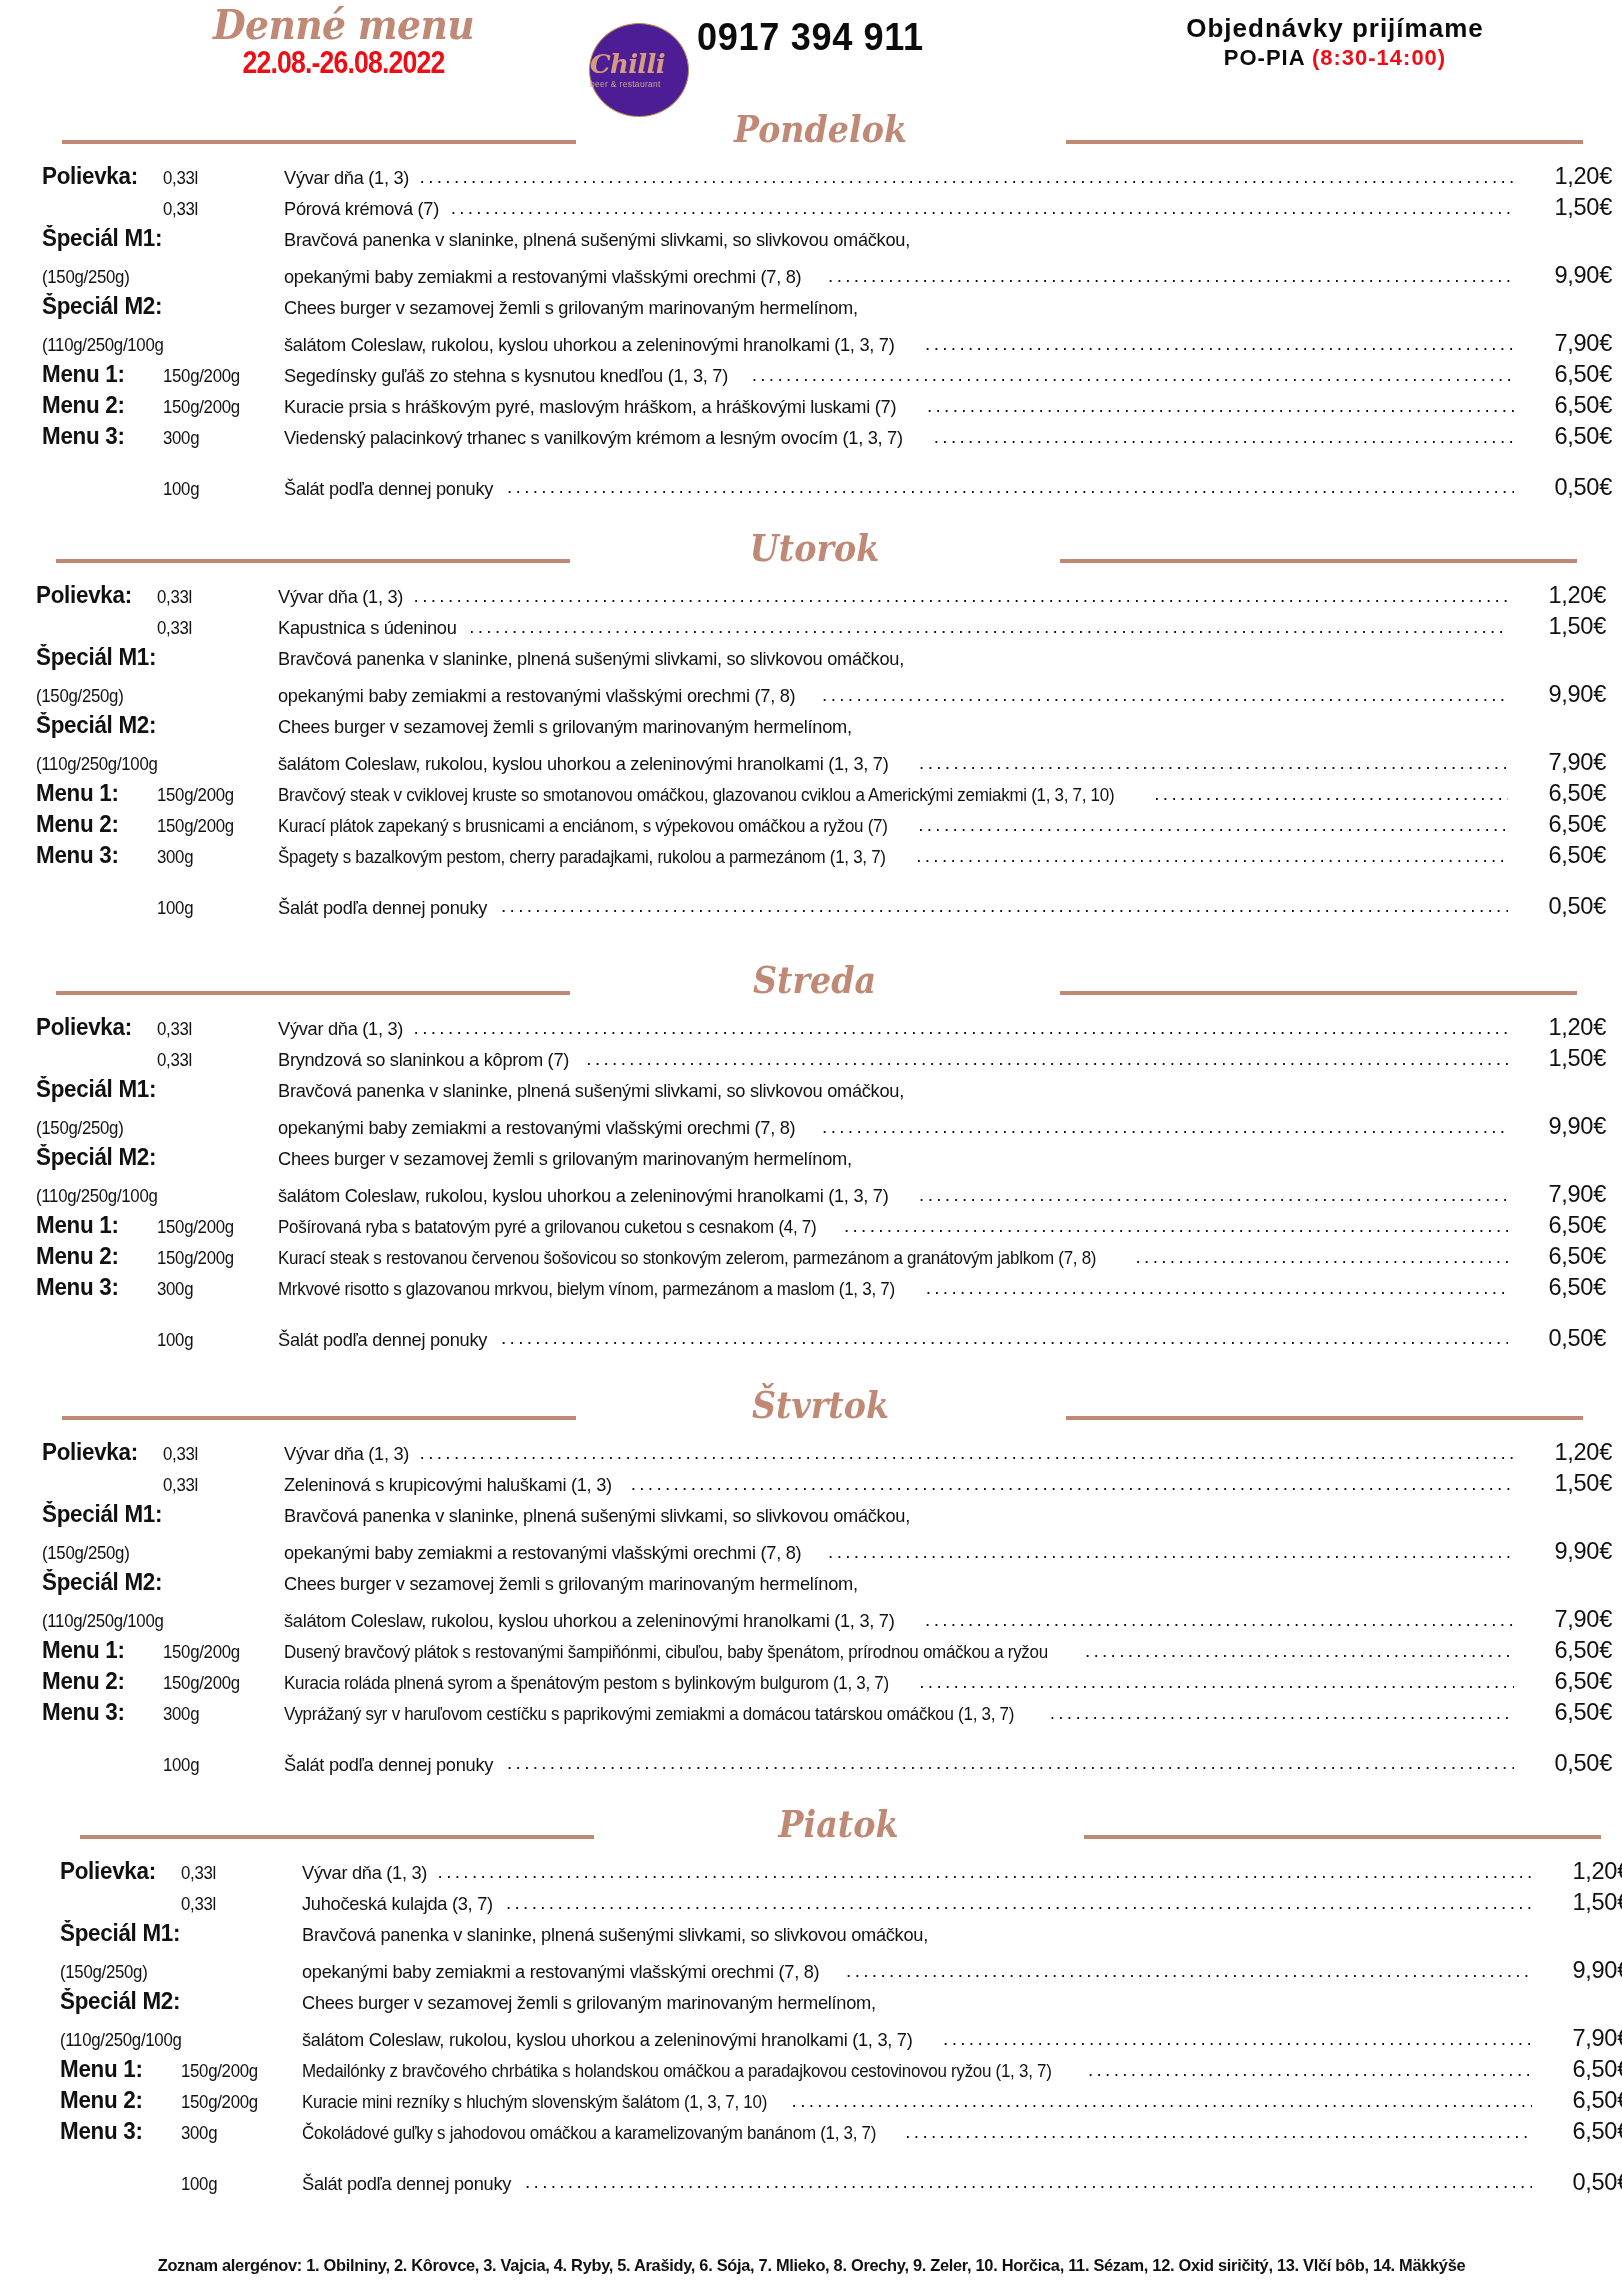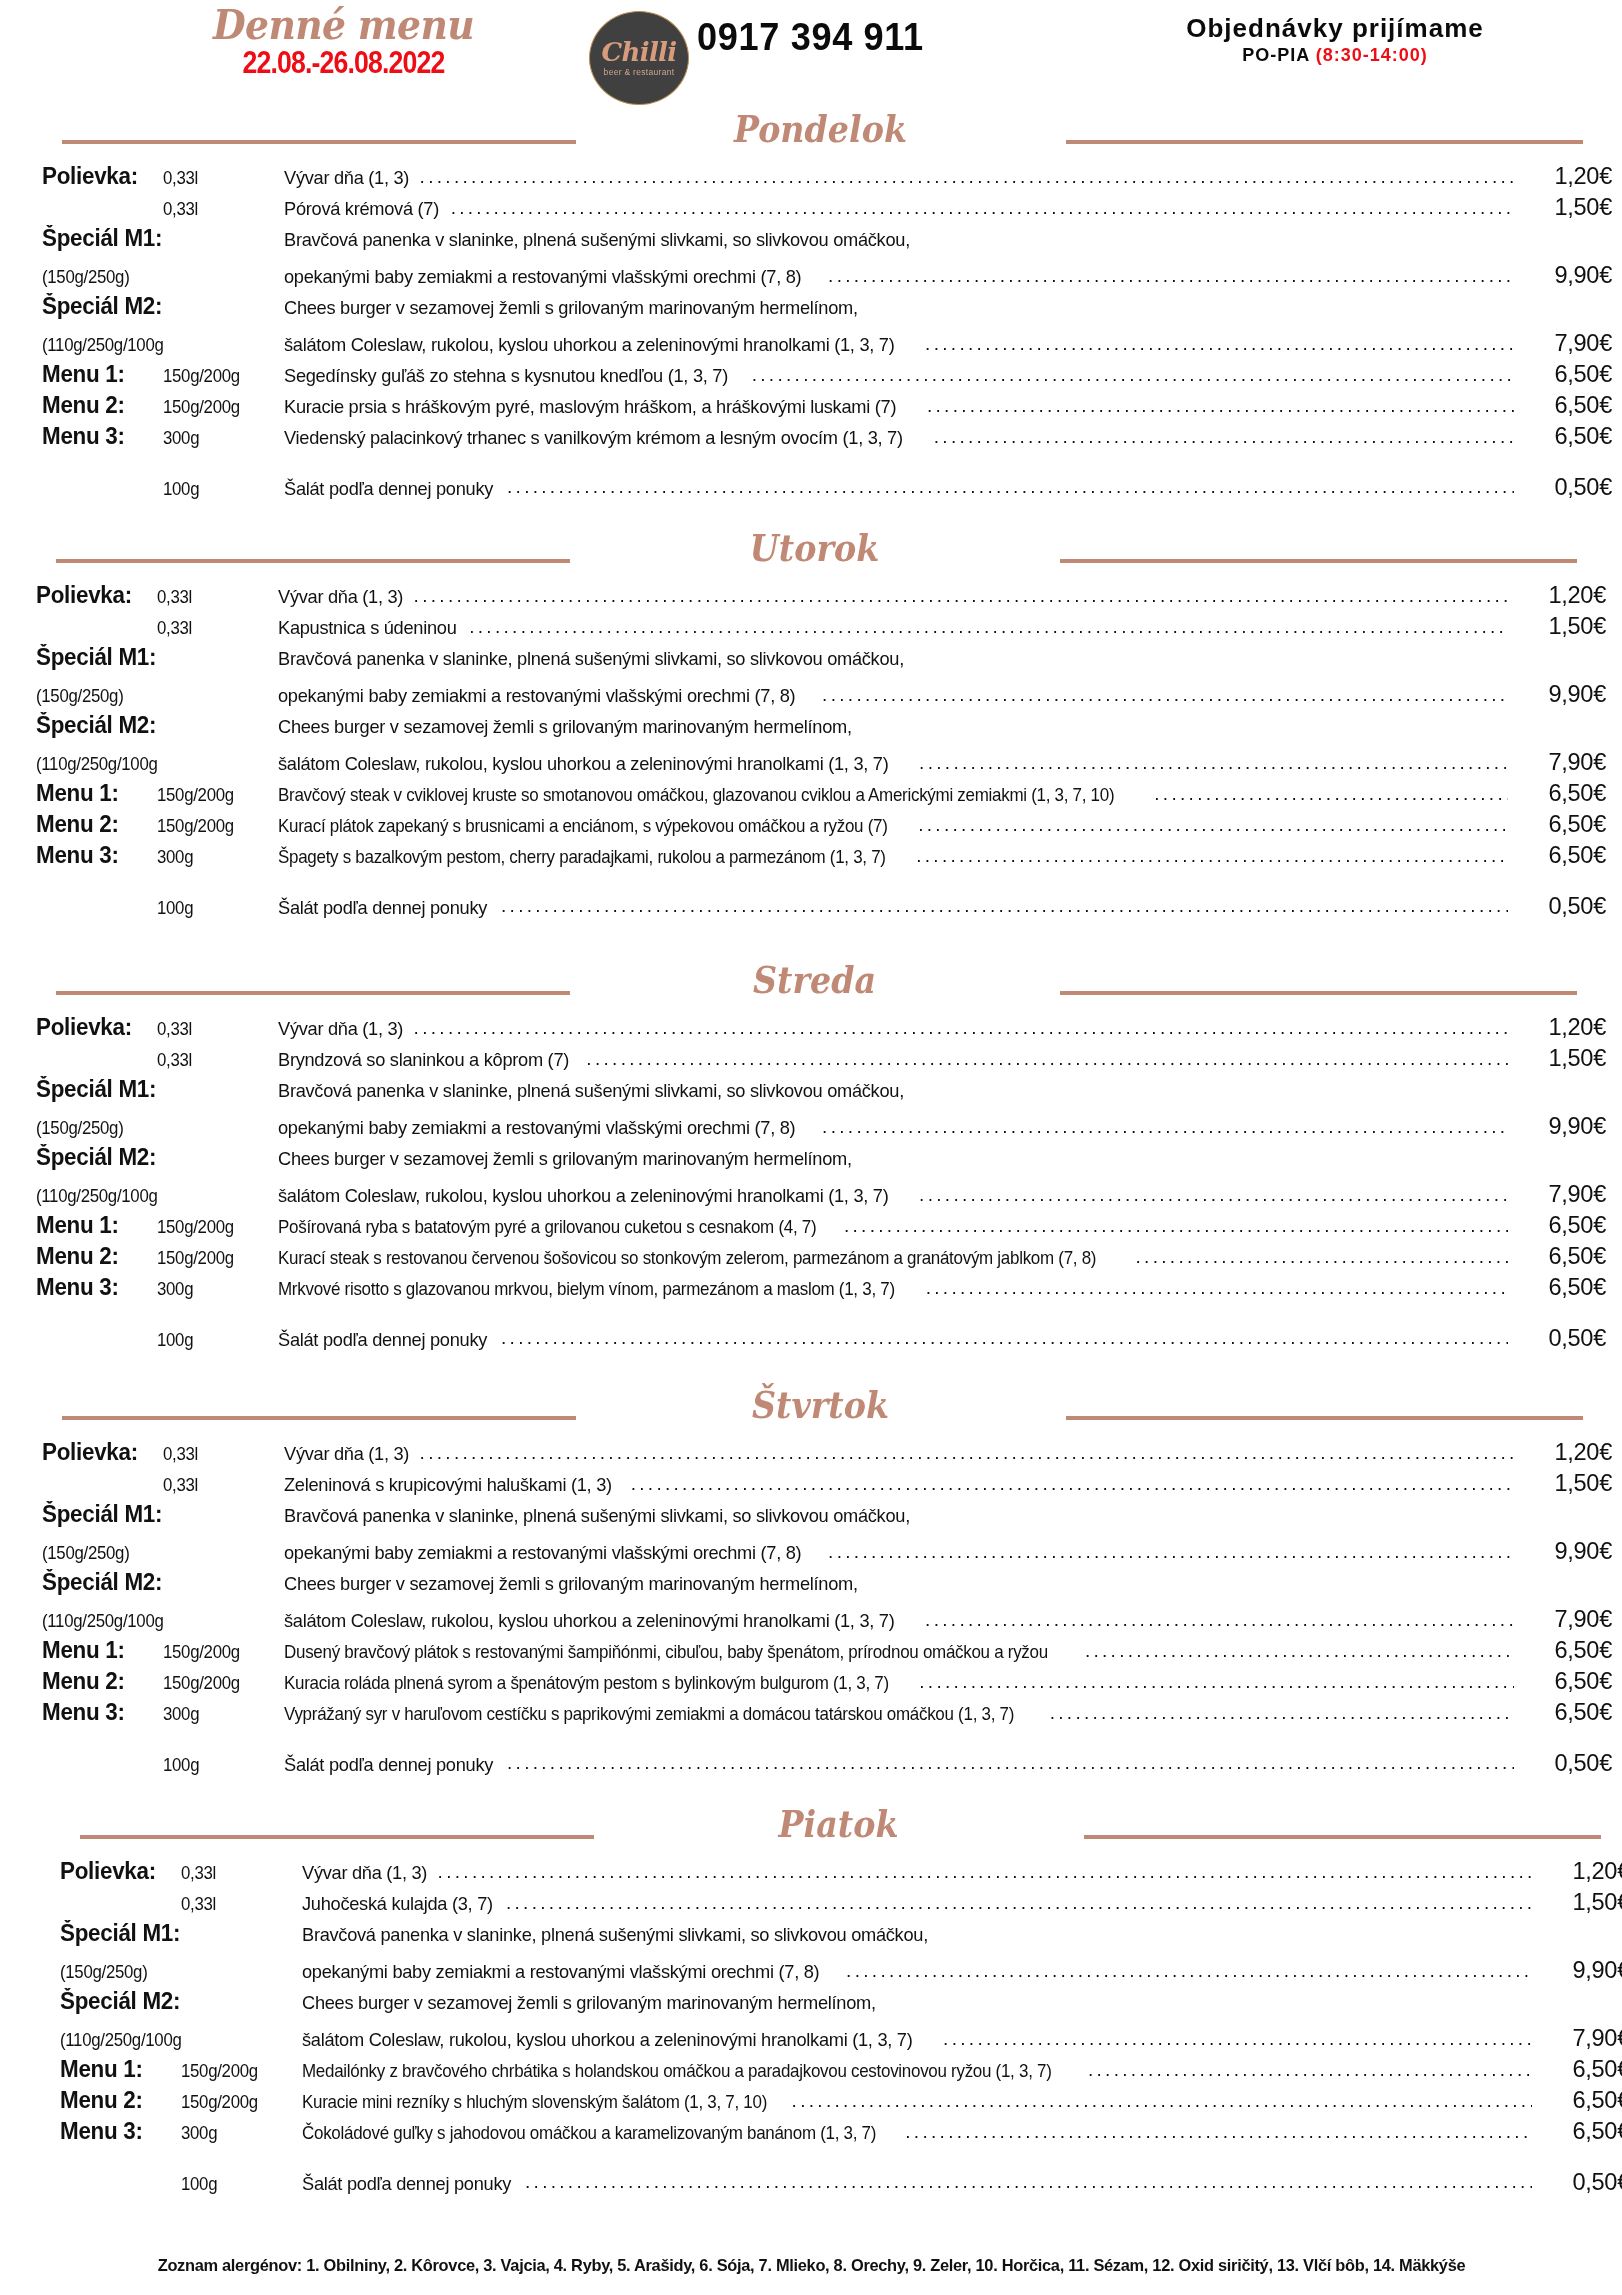--- a/index.html
+++ b/index.html
@@ -44,29 +44,28 @@
     line-height: 1.05;
     color: #ee0d15;
     letter-spacing: -1px;
     transform: scaleX(0.86);
     margin-top: 1.3px;
   }
 
   .logo {
     position: absolute;
     left: 589px;
-    top: 11px;
+    top: 23px;
     width: 98px;
     height: 92px;
     border-radius: 50%;
-    background: #404040;
+    background: #4c1d95;
     border: 1.3px solid #b98f52;
     display: flex;
     flex-direction: column;
-    align-items: center;
     justify-content: center;
   }
   .logo-word {
     font-family: "DejaVu Serif", serif;
     font-style: italic;
     font-weight: bold;
     font-size: 26px;
     color: #d79b7e;
     line-height: 1;
     margin-bottom: 1.3px;
@@ -101,21 +100,21 @@
     font-family: "Liberation Sans Narrow","Liberation Sans", sans-serif;
     font-weight: bold;
     color: #0b0b0b;
   }
   .hdr-right .l1 {
     font-size: 26px;
     letter-spacing: 1px;
     line-height: 1.22;
   }
   .hdr-right .l2 {
-    font-size: 18px;
+    font-size: 22px;
     letter-spacing: 1px;
     line-height: 1.22;
   }
   .hdr-right .hours { color: #ee0d15; }
 
   
   .day {
     position: relative;
     margin-top: 0;
   }

